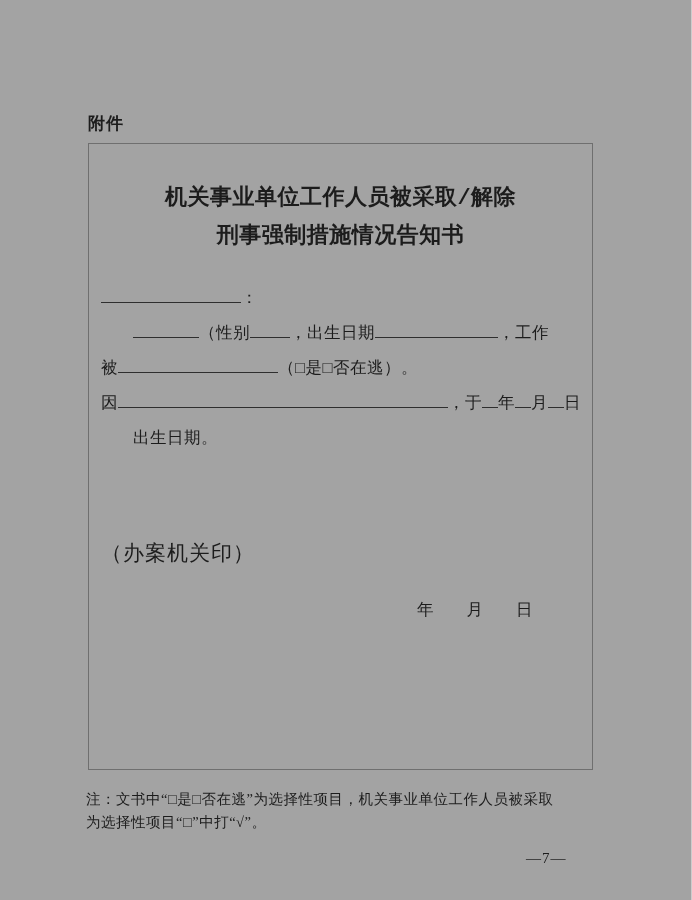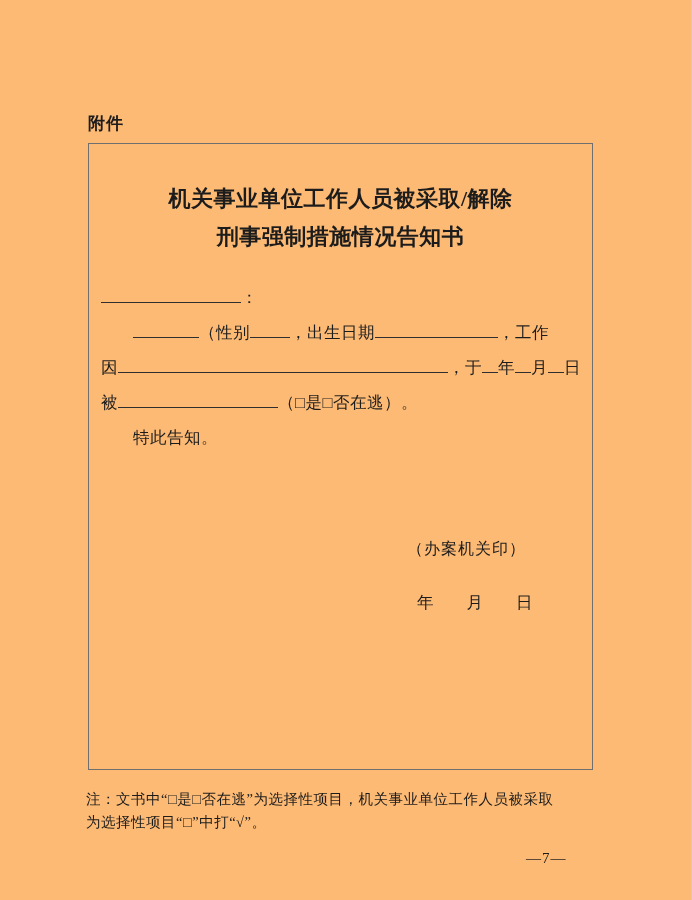--- a/index.html
+++ b/index.html
@@ -1,19 +1,19 @@
 <!DOCTYPE html>
 <html><head>
 <meta charset="utf-8">
 <style>
   html,body{margin:0;padding:0;background:#ffffff;}
   .page{
     position:relative;
     width:692px;height:900px;
-    background:#fdba74;
+    background:#a3a3a3;
     border-right:1px solid #cccccc;
     box-sizing:border-box;
     font-family:"Liberation Serif","DejaVu Serif",serif;
     color:#1c1c1c;
     overflow:hidden;
   }
   .attachment{
     position:absolute;left:88px;top:112px;
     font-size:17px;font-weight:bold;letter-spacing:1px;
   }
@@ -21,40 +21,40 @@
     position:absolute;left:88px;top:143px;
     width:505px;height:627px;
     border:1px solid #6f6f6f;
     box-sizing:border-box;
     padding:0 12px;
   }
   .title{
     margin-top:36px;
     text-align:center;
     font-size:22px;line-height:38px;
-    font-weight:bold;letter-spacing:0.5px;
+    font-weight:bold;letter-spacing:0.5px;font-family:Liberation Mono, monospace;
   }
   .body-text{
     margin-top:24px;
     font-size:16.5px;line-height:35px;
     letter-spacing:0.5px;
   }
   .line{white-space:nowrap;}
   .indent{padding-left:32px;font-family:Liberation Serif, serif;}
   .blank{
     display:inline-block;
     border-bottom:1px solid #2e2e2e;
     height:4px;
   }
   .b140{width:140px;} .b66{width:66px;} .b40{width:40px;}
   .b123{width:123px;} .b413{width:413px;} .b330{width:330px;}
   .b16{width:16px;} .b160{width:160px;}
   .seal{
-    margin-top:84px;margin-left:306px;
-    font-size:16px;letter-spacing:1px;
+    margin-top:84px;
+    font-size:21px;letter-spacing:1px;
   }
   .date-line{
     margin-top:32px;margin-left:316px;
     font-size:16.5px;
   }
   .footnote{
     position:absolute;left:86px;top:788px;
     width:524px;
     font-size:14.5px;line-height:23px;
     letter-spacing:0.5px;
@@ -83,29 +83,29 @@
       <div class="line">
         <span class="blank b140"></span><span>：</span>
       </div>
 
       <div class="line indent">
         <span class="blank b66"></span><span>（性别</span><span class="blank b40"></span><span>，出生日期</span><span class="blank b123"></span><span>，工作</span>
       </div>
 
 
       <div class="line">
+        <span>被</span><span class="blank b160"></span><span>（□是□否在逃）。</span>
+      </div>
+
+      <div class="line">
         <span>因</span><span class="blank b330"></span><span>，于</span><span class="blank b16"></span><span>年</span><span class="blank b16"></span><span>月</span><span class="blank b16"></span><span>日</span>
       </div>
 
-      <div class="line">
-        <span>被</span><span class="blank b160"></span><span>（□是□否在逃）。</span>
-      </div>
-
       <div class="line indent">
-        <span>特此告知。</span>
+        <span>出生日期。</span>
       </div>
 
     </div>
 
     <div class="seal">（办案机关印）</div>
 
     <div class="date-line">年　　月　　日</div>
 
   </div>
 

